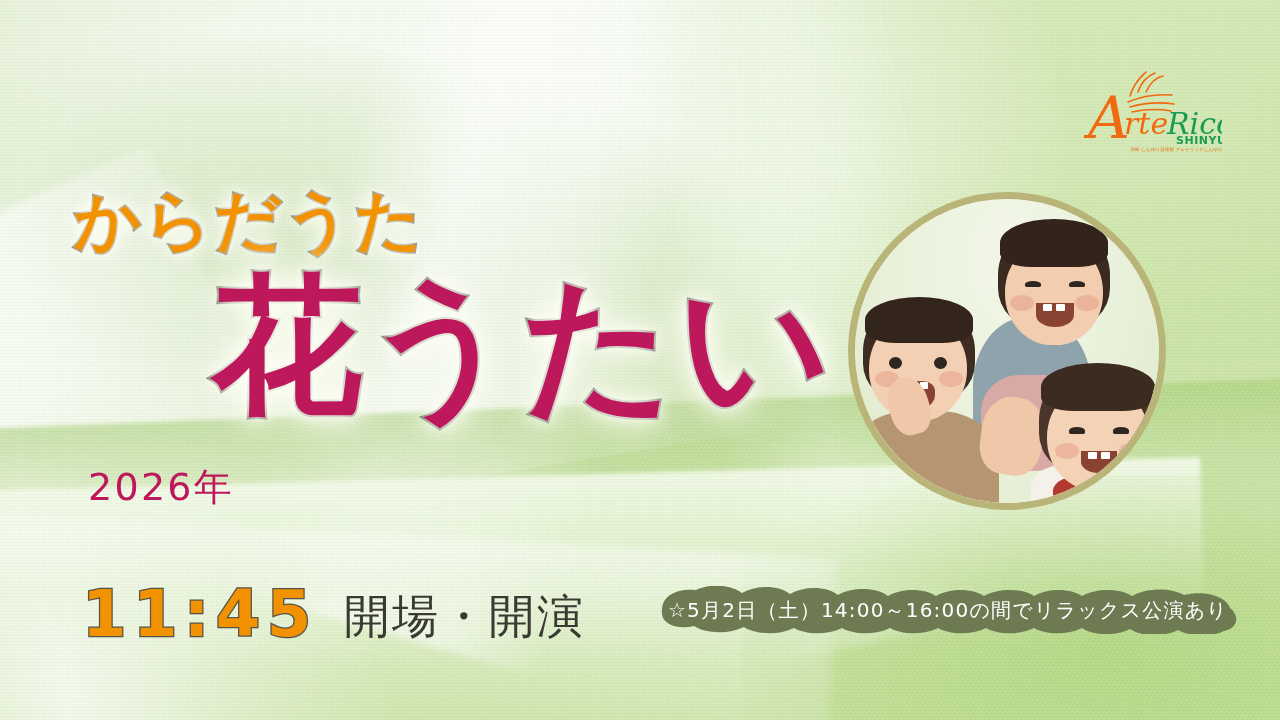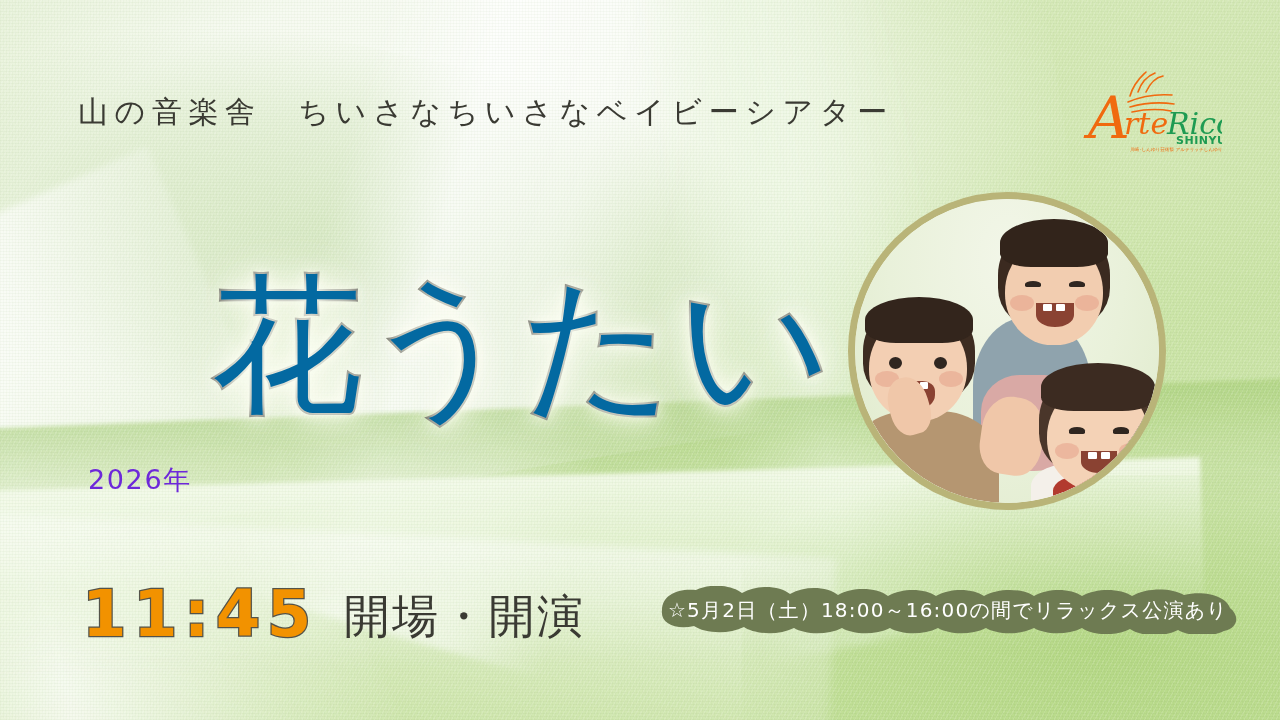--- a/index.html
+++ b/index.html
@@ -108,22 +108,22 @@
     color:#F29200;white-space:nowrap;
     -webkit-text-stroke:3px #53534a;
     paint-order:stroke fill;
     text-shadow:
       0 0 10px #fdfff4, 0 0 18px #fdfff4, 0 0 26px rgba(253,255,244,.95),
       0 0 36px rgba(253,255,244,.8);
     font-family:"DejaVu Sans","Liberation Sans",sans-serif;
   }
   .title-main{
     position:absolute;left:212px;top:270px;
-    font-size:150px;font-weight:normal;letter-spacing:.02em;
-    color:#0369a1;white-space:nowrap;line-height:1;
+    font-size:150px;font-weight:bold;letter-spacing:.02em;
+    color:#be185d;white-space:nowrap;line-height:1;
     -webkit-text-stroke:4px #53534a;
     paint-order:stroke fill;
     text-shadow:
       0 0 14px #fdfff4, 0 0 26px #fdfff4, 0 0 42px rgba(253,255,244,.95),
       0 0 60px rgba(253,255,244,.75);
     font-family:"DejaVu Sans","Liberation Sans",sans-serif;
   }
 
   
   .photo-frame{
@@ -143,21 +143,21 @@
   .body{position:absolute;border-radius:44% 44% 20% 20%;}
   .cheek{position:absolute;border-radius:50%;background:rgba(226,150,128,.45);}
   .eye{position:absolute;border-radius:50%;background:#2f2620;}
   .mouth{position:absolute;border-radius:0 0 60% 60%;background:#8a4232;}
   .tooth{position:absolute;background:#fff;border-radius:1px;}
   .hand{position:absolute;border-radius:46% 46% 40% 40%;}
 
   
   .year{
     position:absolute;left:88px;top:462px;
-    font-size:27px;color:#6d28d9;letter-spacing:.06em;white-space:nowrap;
+    font-size:38px;color:#be185d;letter-spacing:.06em;white-space:nowrap;
     font-family:"DejaVu Sans","Liberation Sans",sans-serif;
   }
   .dateline{
     position:absolute;left:80px;top:500px;
     white-space:nowrap;line-height:1;
     font-family:"DejaVu Sans","Liberation Sans",sans-serif;
   }
   .dateline .num{
     font-size:62px;font-weight:bold;color:#F29200;
     -webkit-text-stroke:2.5px #53534a;paint-order:stroke fill;
@@ -207,40 +207,40 @@
   <div class="bg-leaf1"></div>
   <div class="bg-leaf2"></div>
   <div class="bg-leaf3"></div>
   <div class="bg-band-mid"></div>
   <div class="bg-band-low"></div>
   <div class="bg-sweep"></div>
   <div class="bg-rightlow"></div>
   <div class="bg-paper"></div>
   <div class="bg-paper2"></div>
 
-  <div class="header-line">山の音楽舎　ちいさなちいさなベイビーシアター</div>
 
   <div class="logo">
     <svg viewBox="0 0 150 92" xmlns="http://www.w3.org/2000/svg" aria-hidden="true">
       <g fill="none" stroke="#F06A0F" stroke-width="1.6" stroke-linecap="round">
         <path d="M58 34 C62 20, 70 14, 74 10"></path>
         <path d="M66 30 C70 18, 78 13, 83 11"></path>
         <path d="M74 30 C79 19, 86 15, 91 14"></path>
         <path d="M56 40 C70 34, 86 32, 100 33"></path>
         <path d="M58 45 C72 41, 88 40, 102 42"></path>
         <path d="M60 50 C74 47, 88 47, 99 49"></path>
       </g>
       <text x="16" y="76" font-family="DejaVu Serif, Liberation Serif, serif" font-size="58" font-style="italic" fill="#F06A0F">A</text>
       <text x="52" y="72" font-family="DejaVu Serif, Liberation Serif, serif" font-size="30" font-style="italic" fill="#F06A0F">rte</text>
       <text x="95" y="72" font-family="DejaVu Serif, Liberation Serif, serif" font-size="30" font-style="italic" fill="#1E9B52">Ricca</text>
       <text x="104" y="82" font-family="DejaVu Sans, Liberation Sans, sans-serif" font-size="11" font-weight="bold" fill="#1E9B52" letter-spacing="0.5">SHINYURI</text>
       <text x="58" y="89" font-family="DejaVu Sans, Liberation Sans, sans-serif" font-size="4.6" fill="#F06A0F">川崎･しんゆり芸術祭 アルテリッチしんゆり</text>
     </svg>
   </div>
 
+  <div class="title-sub">からだうた</div>
 
   <div class="title-main">花うたい</div>
 
   <div class="photo-frame">
     <div class="photo-inner">
 
       <div class="baby">
         <div class="body" style="left:118px;top:118px;width:118px;height:150px;background:#8fa3ad;border-radius:46% 46% 14% 14%;"></div>
         <div class="body" style="left:126px;top:176px;width:102px;height:96px;background:#d9a9a5;border-radius:38% 38% 48% 48%;"></div>
         <div class="hair" style="left:143px;top:22px;width:112px;height:108px;background:#3b2a20;"></div>
@@ -322,16 +322,16 @@
           C370,50 348,48 338,42
           C322,50 300,48 290,42
           C274,50 252,48 242,42
           C226,50 204,48 194,42
           C178,50 156,48 146,42
           C130,50 106,48 96,41
           C80,49 56,47 46,40
           C28,44 12,38 14,24 Z"></path>
       </svg>
     </div>
-    <div class="relax-text">☆5月2日（土）18:00～16:00の間でリラックス公演あり</div>
+    <div class="relax-text">☆5月2日（土）14:00～16:00の間でリラックス公演あり</div>
   </div>
 
 </div>
 
 </body></html>

